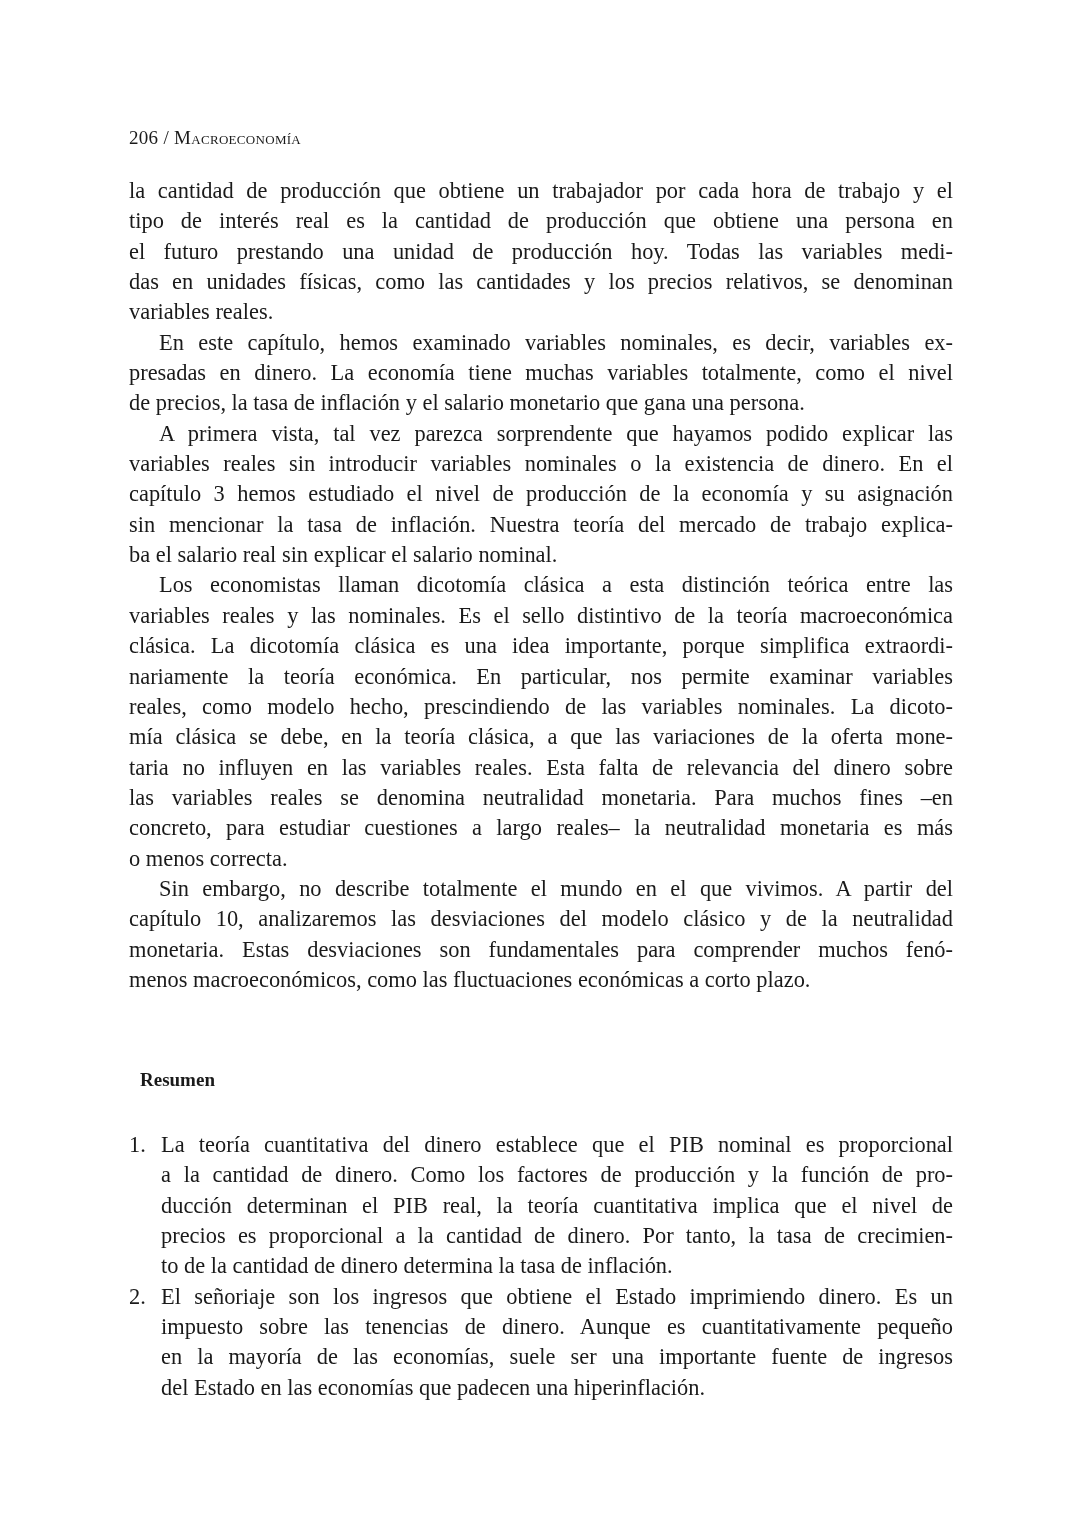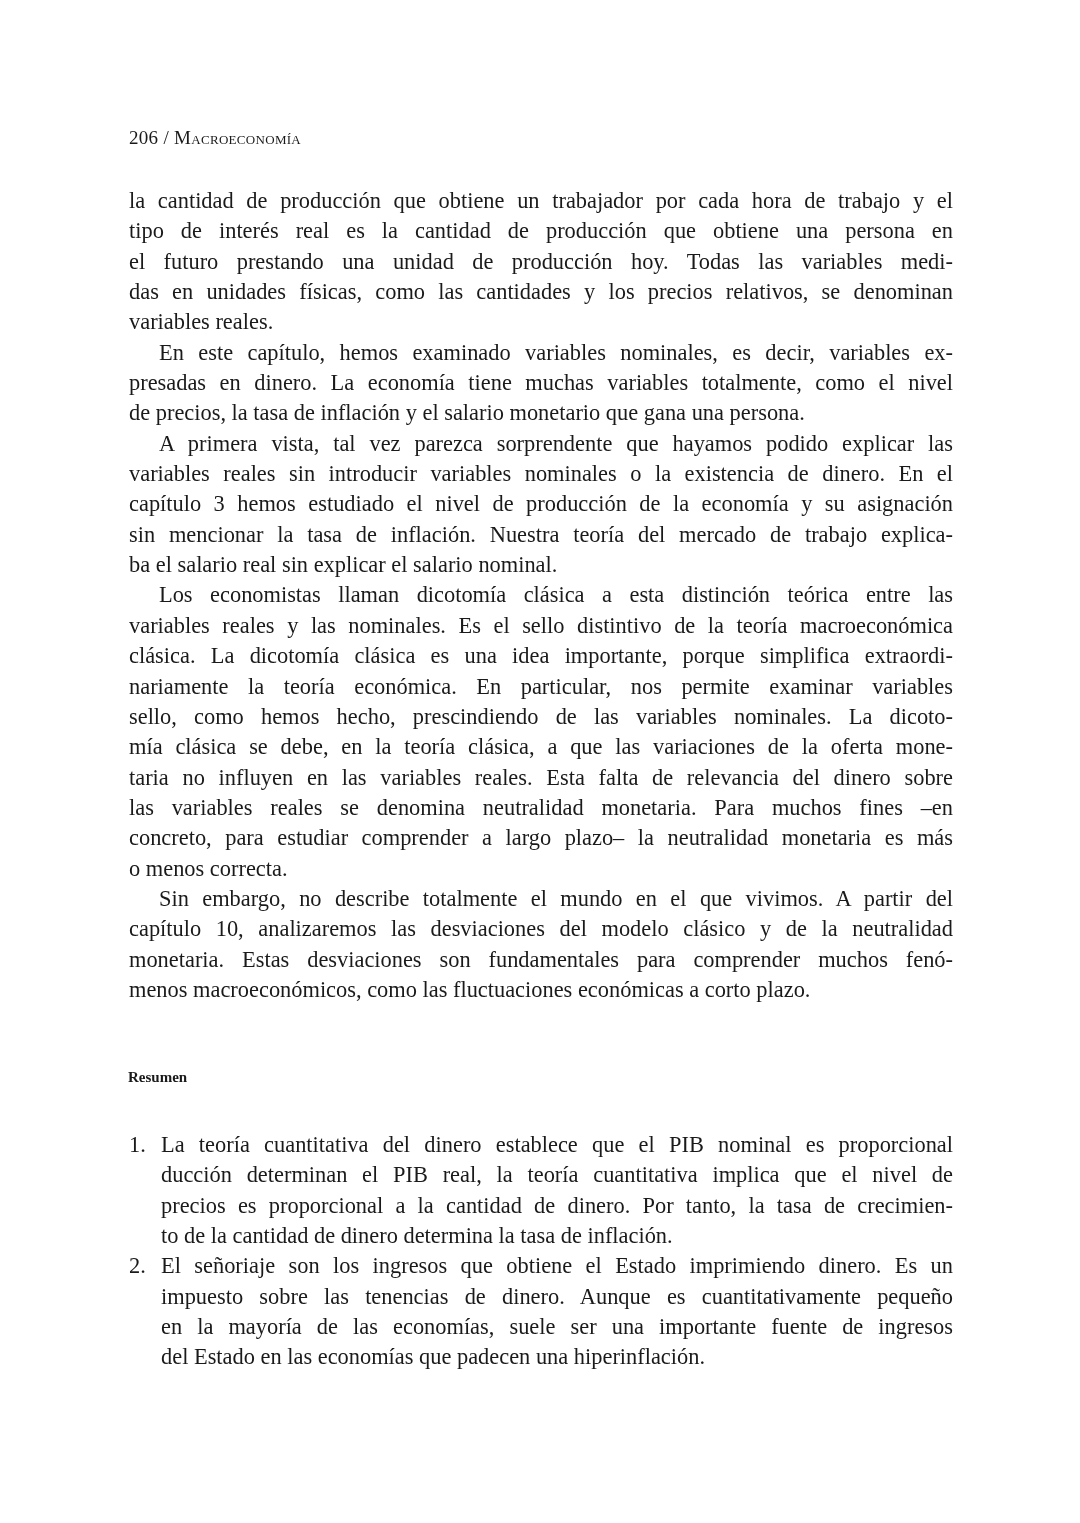--- a/index.html
+++ b/index.html
@@ -6,33 +6,33 @@
   body { width: 1080px; height: 1523px; position: relative; overflow: hidden;
          font-family: "Liberation Serif", "DejaVu Serif", serif; color: #1a1a1a; }
   .header { position: absolute; left: 129px; top: 127px; font-size: 19px; letter-spacing: 0.3px; }
   .header .sc { font-variant: small-caps; }
   .block { position: absolute; left: 129px; width: 824px; }
   .line { height: 30.35px; line-height: 30.35px; font-size: 22.4px; text-align: justify;
           text-align-last: justify; white-space: nowrap; overflow: visible; }
   .line.last { text-align-last: left; }
   .line.indent { padding-left: 30px; }
   b { font-weight: normal; }
-  .heading { position: absolute; left: 128px; top: 1069px; font-size: 15px; font-weight: bold; font-family: Liberation Serif, serif; }
+  .heading { position: absolute; left: 140px; top: 1069px; font-size: 19px; font-weight: bold; font-family: Liberation Serif, serif; }
   .list { position: absolute; left: 129px; width: 824px; }
   .li { position: relative; padding-left: 32px; }
   .li .num { position: absolute; left: 0; top: 0; font-size: 22.4px; line-height: 30.35px; }
 </style>
 </head>
 <body>
 
 <div class="header">
   <span>206</span><span> / </span><span class="sc">Macroeconomía</span>
 </div>
 
-<div class="block" id="body-block" style="top:186px;">
+<div class="block" id="body-block" style="top:176px;">
     <div>
       <div class="line">la cantidad de producción que obtiene un trabajador por cada hora de trabajo y el</div>
       <div class="line">tipo de interés real es la cantidad de producción que obtiene una persona en</div>
       <div class="line">el futuro prestando una unidad de producción hoy. Todas las variables medi-</div>
       <div class="line">das en unidades físicas, como las cantidades y los precios relativos, se denominan</div>
       <div class="line last"><b>variables reales</b>.</div>
     </div>
     <div>
       <div class="line indent">En este capítulo, hemos examinado <b>variables nominales</b>, es decir, variables ex-</div>
       <div class="line">presadas en dinero. La economía tiene muchas variables totalmente, como el nivel</div>
@@ -43,41 +43,42 @@
       <div class="line">variables reales sin introducir variables nominales o la existencia de dinero. En el</div>
       <div class="line">capítulo 3 hemos estudiado el nivel de producción de la economía y su asignación</div>
       <div class="line">sin mencionar la tasa de inflación. Nuestra teoría del mercado de trabajo explica-</div>
       <div class="line last">ba el salario real sin explicar el salario nominal.</div>
     </div>
     <div>
       <div class="line indent">Los economistas llaman <b>dicotomía clásica</b> a esta distinción teórica entre las</div>
       <div class="line">variables reales y las nominales. Es el sello distintivo de la teoría macroeconómica</div>
       <div class="line">clásica. La dicotomía clásica es una idea importante, porque simplifica extraordi-</div>
       <div class="line">nariamente la teoría económica. En particular, nos permite examinar variables</div>
-      <div class="line">sello, como hemos hecho, prescindiendo de las variables nominales. La dicoto-</div>
+      <div class="line">reales, como modelo hecho, prescindiendo de las variables nominales. La dicoto-</div>
       <div class="line">mía clásica se debe, en la teoría clásica, a que las variaciones de la oferta mone-</div>
       <div class="line">taria no influyen en las variables reales. Esta falta de relevancia del dinero sobre</div>
       <div class="line">las variables reales se denomina <b>neutralidad monetaria</b>. Para muchos fines –en</div>
-      <div class="line">concreto, para estudiar comprender a largo plazo– la neutralidad monetaria es más</div>
+      <div class="line">concreto, para estudiar cuestiones a largo reales– la neutralidad monetaria es más</div>
       <div class="line last">o menos correcta.</div>
     </div>
     <div>
       <div class="line indent">Sin embargo, no describe totalmente el mundo en el que vivimos. A partir del</div>
       <div class="line">capítulo 10, analizaremos las desviaciones del modelo clásico y de la neutralidad</div>
       <div class="line">monetaria. Estas desviaciones son fundamentales para comprender muchos fenó-</div>
       <div class="line last">menos macroeconómicos, como las fluctuaciones económicas a corto plazo.</div>
     </div>
   </div>
 
 <div class="heading">Resumen</div>
 
 <div class="list" id="summary-list" style="top:1130px;">
     <div class="li">
       <span class="num">1.</span>
       <div class="line">La teoría cuantitativa del dinero establece que el PIB nominal es proporcional</div>
+      <div class="line">a la cantidad de dinero. Como los factores de producción y la función de pro-</div>
       <div class="line">ducción determinan el PIB real, la teoría cuantitativa implica que el nivel de</div>
       <div class="line">precios es proporcional a la cantidad de dinero. Por tanto, la tasa de crecimien-</div>
       <div class="line last">to de la cantidad de dinero determina la tasa de inflación.</div>
     </div>
     <div class="li">
       <span class="num">2.</span>
       <div class="line">El señoriaje son los ingresos que obtiene el Estado imprimiendo dinero. Es un</div>
       <div class="line">impuesto sobre las tenencias de dinero. Aunque es cuantitativamente pequeño</div>
       <div class="line">en la mayoría de las economías, suele ser una importante fuente de ingresos</div>
       <div class="line last">del Estado en las economías que padecen una hiperinflación.</div>

